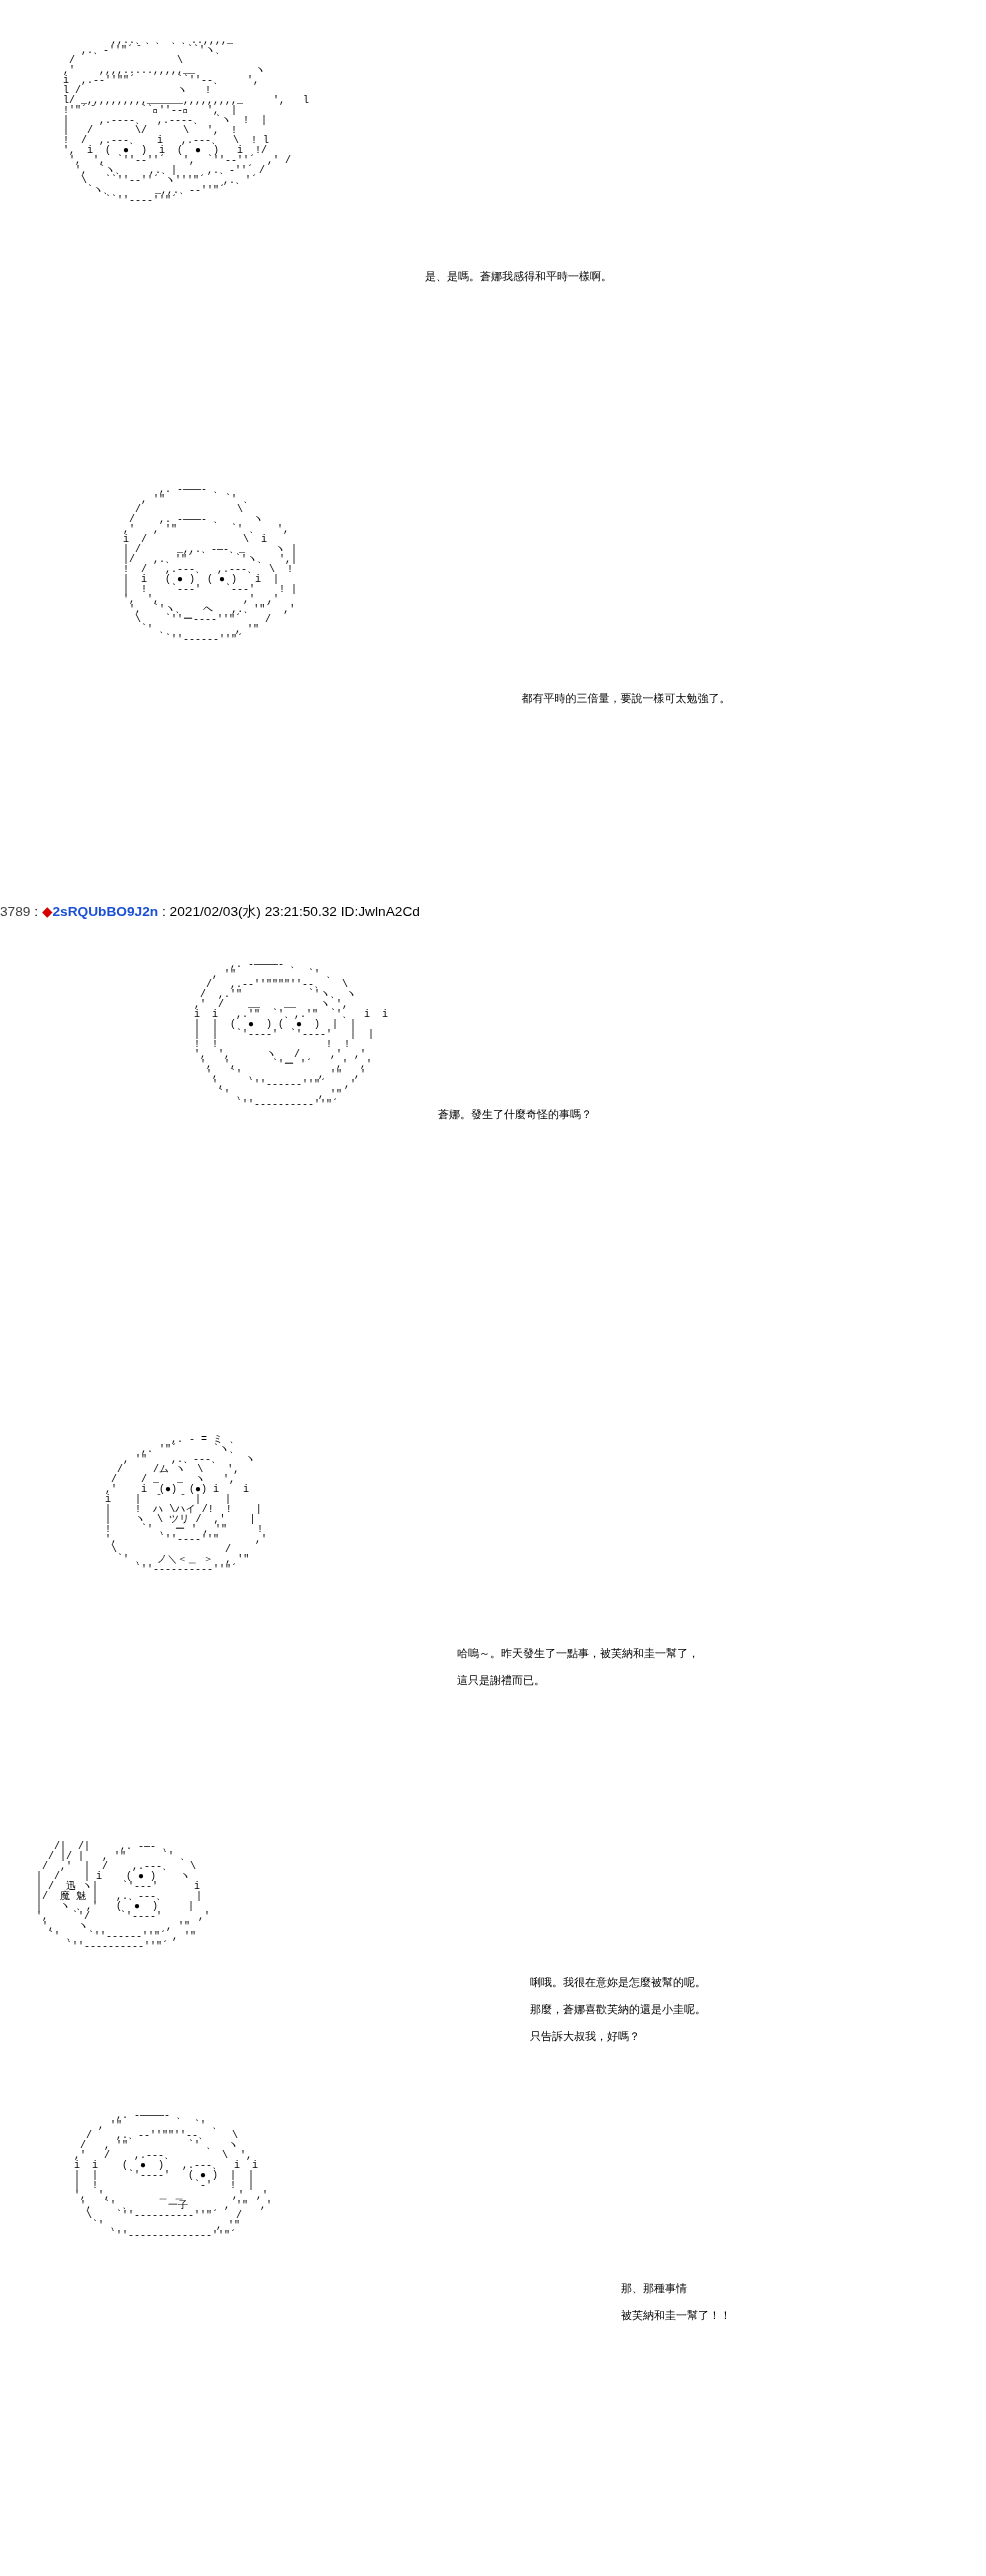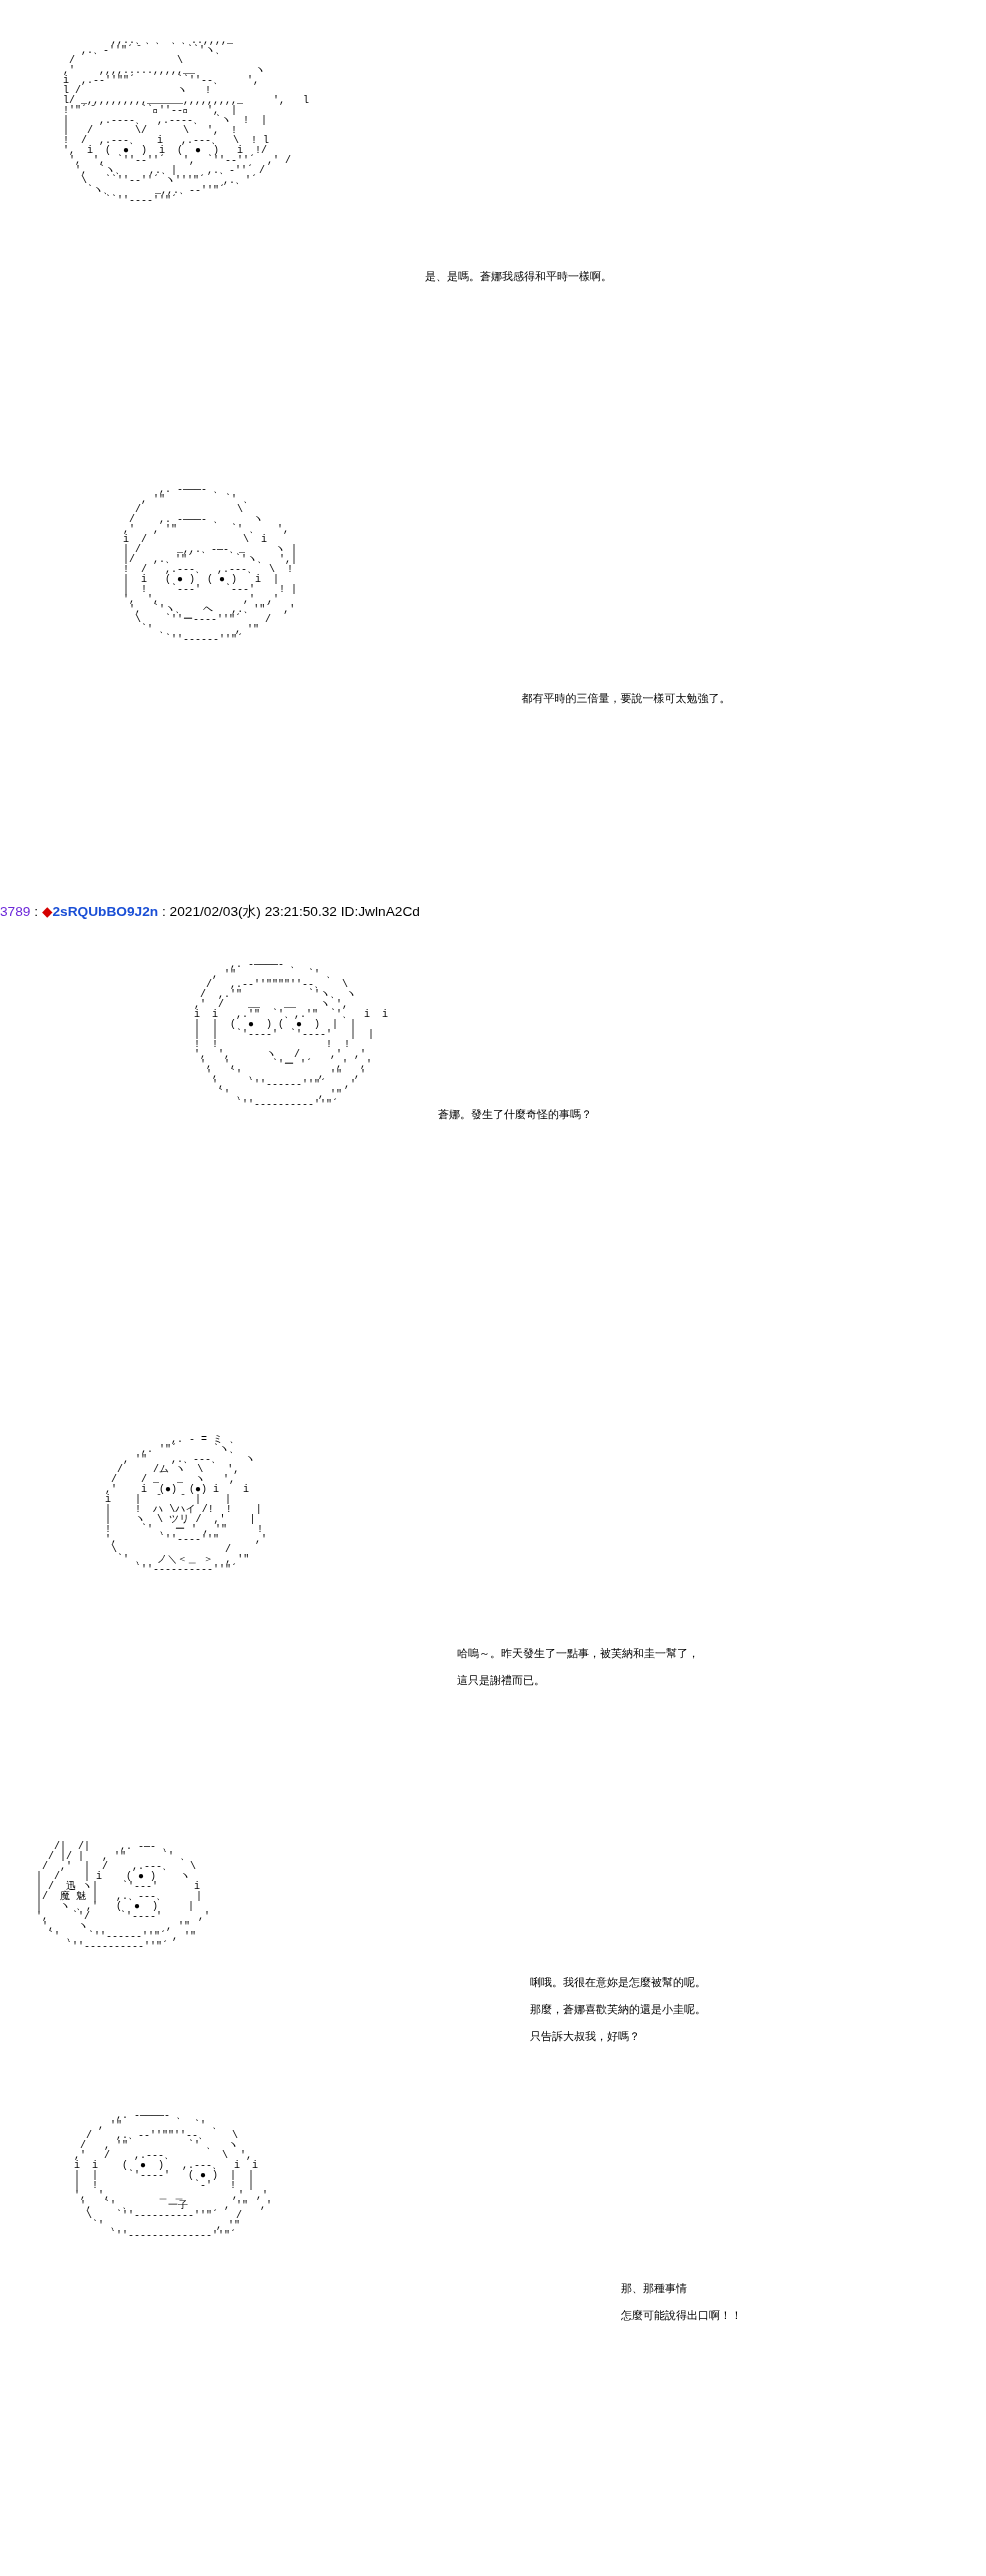--- a/index.html
+++ b/index.html
@@ -38,21 +38,21 @@
     color: #000000;
   }
   .post-meta {
     position: absolute;
     font-family: "Liberation Sans", sans-serif;
     font-size: 13.7px;
     line-height: 16.4px;
     color: #000000;
     white-space: nowrap;
   }
-  .post-meta .num { color: #6d28d9; }
+  .post-meta .num { color: #404040; }
   .post-meta .name { color: #1a4fd6; font-weight: bold; }
   .post-meta .diamond { color: #d40000; }
   .post-meta .tail { color: #000000; }
 </style>
 </head>
 <body>
 
 <div class="page">
 
   <pre class="aa-block" style="left:27px; top:25.6px;">              ,,..、、、 、、..,,,,_
@@ -152,16 +152,16 @@
     ,'   /    ,.-‐-、        \  ',
     i  i    (  ●  )   ,.-‐-、  i  i
     |  |     `'‐--‐'   ( ● )  |  |
     |  !                `‐'   !  |
     ',  ',        ＿ ＿        ,'  ,'
      ',  `' 、      一子      , '"  ,'
       \    `''‐--------‐''"´   /
        `' 、                , '"
           `''‐------------‐''"´</pre>
   <div class="dialog" style="left:621px; top:2275px; width:347px;">那、那種事情
-怎麼可能說得出口啊！！</div>
+被芙納和圭一幫了！！</div>
 
 </div>
 
 
 </body></html>

